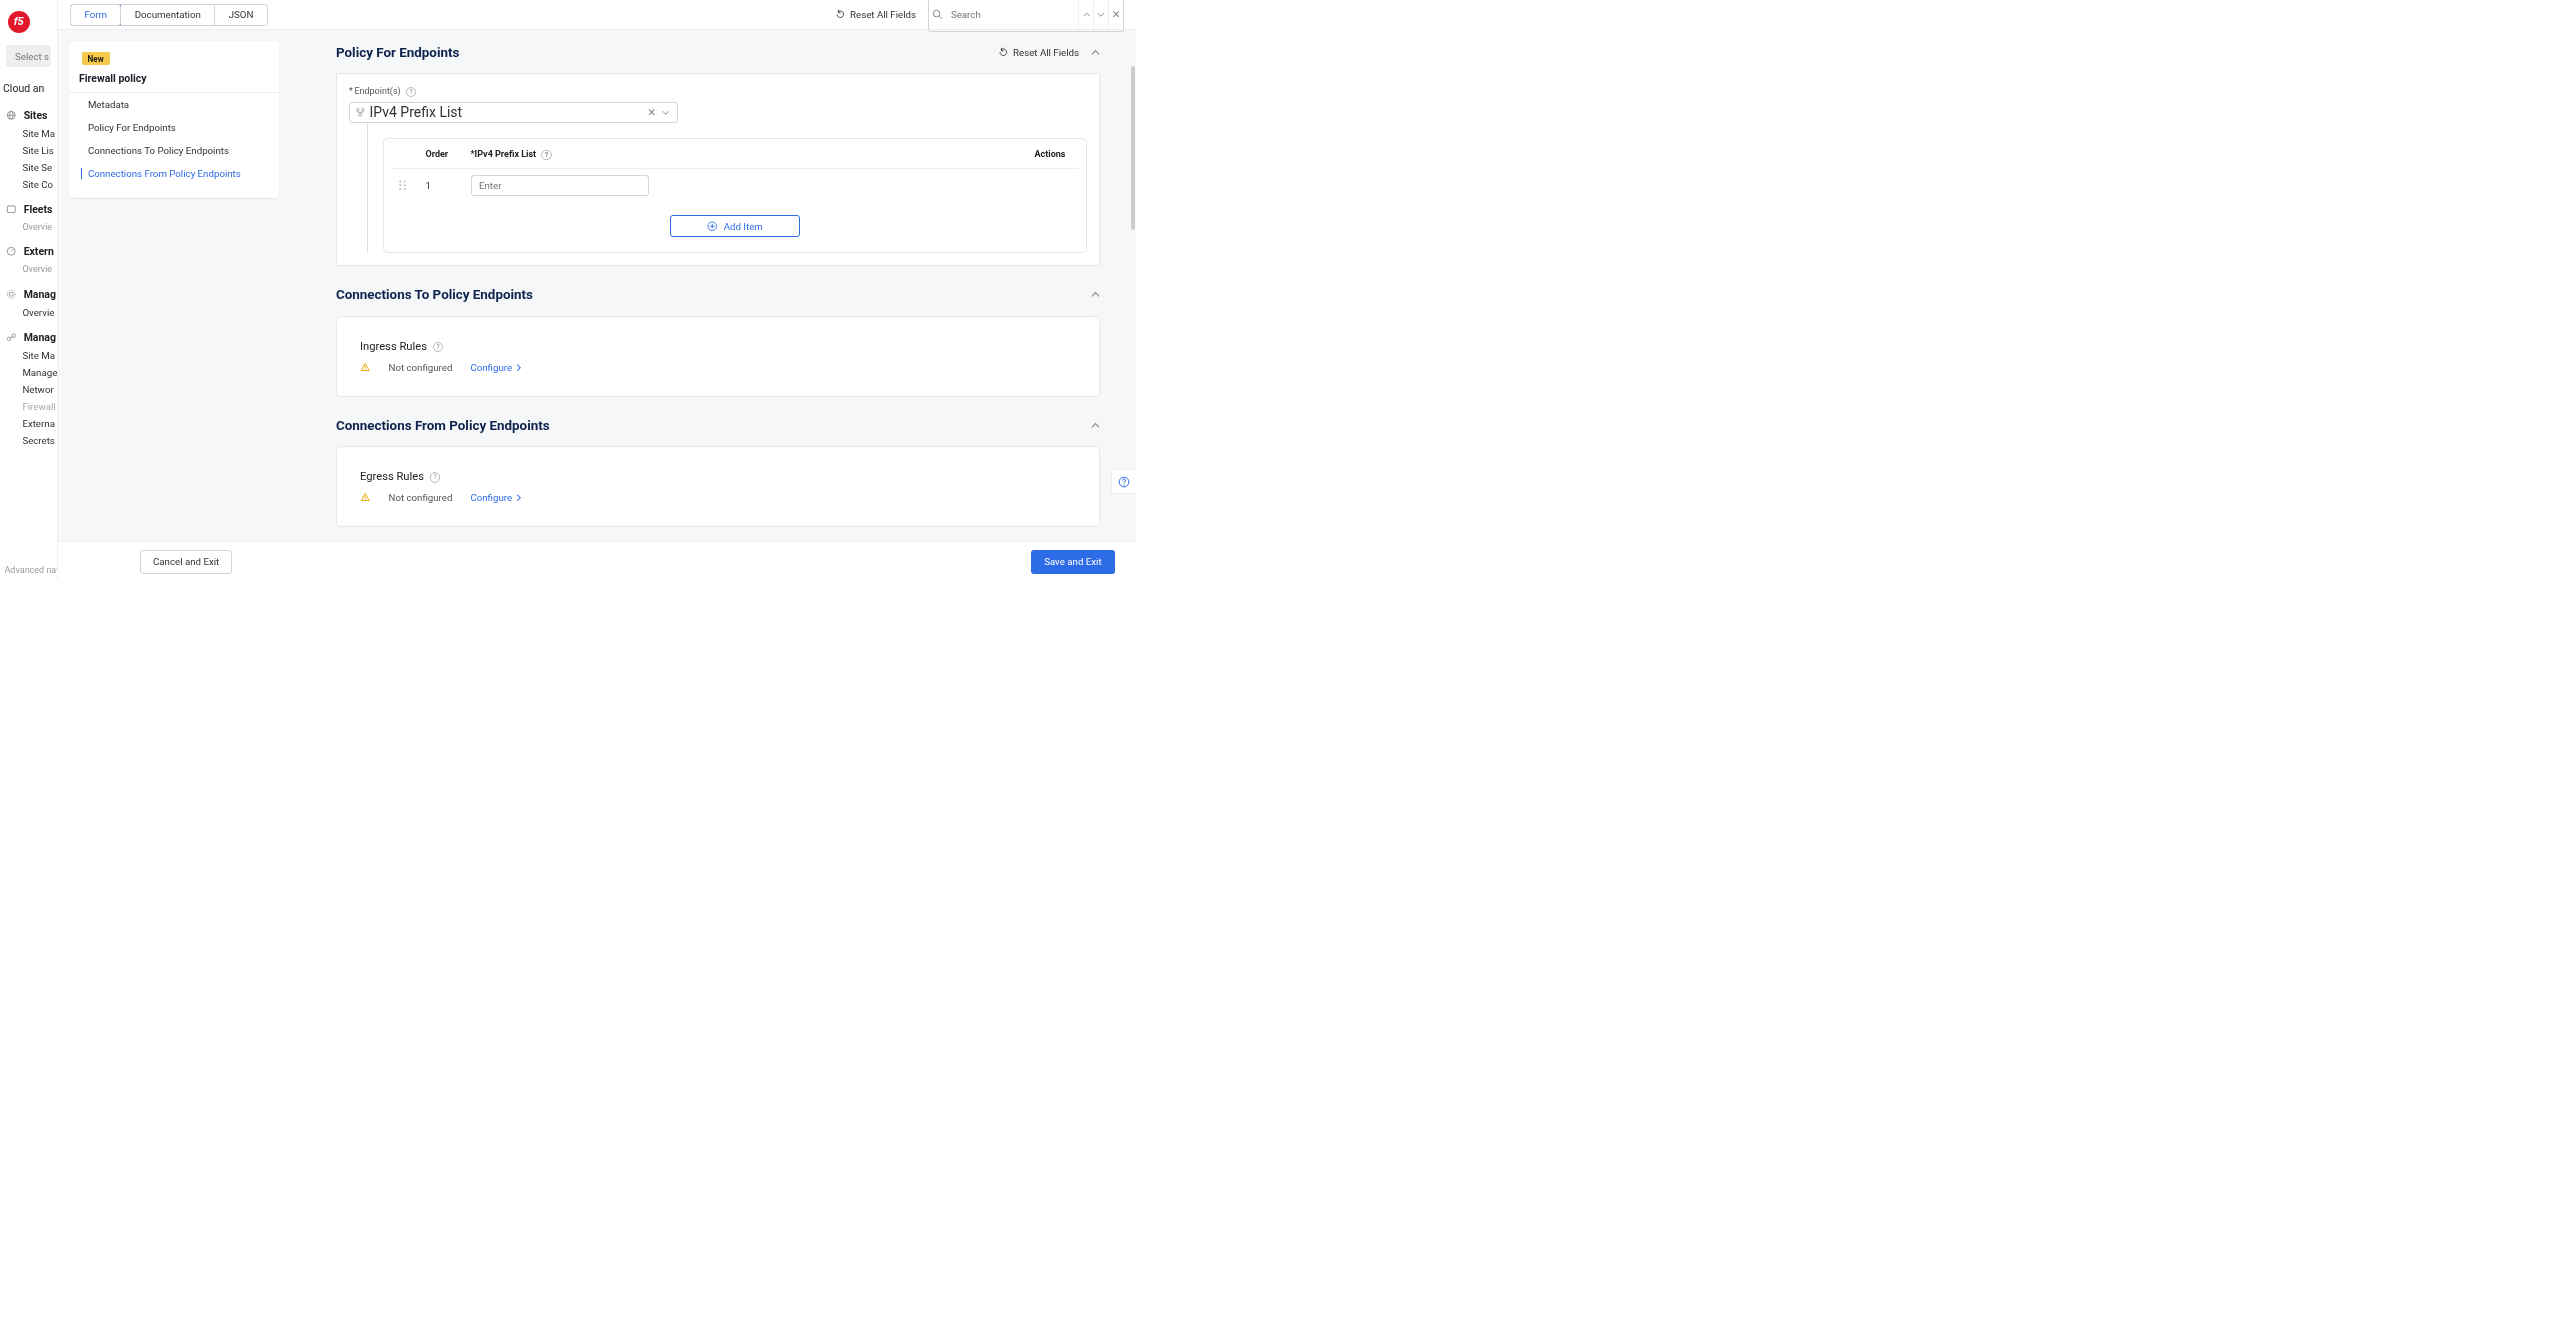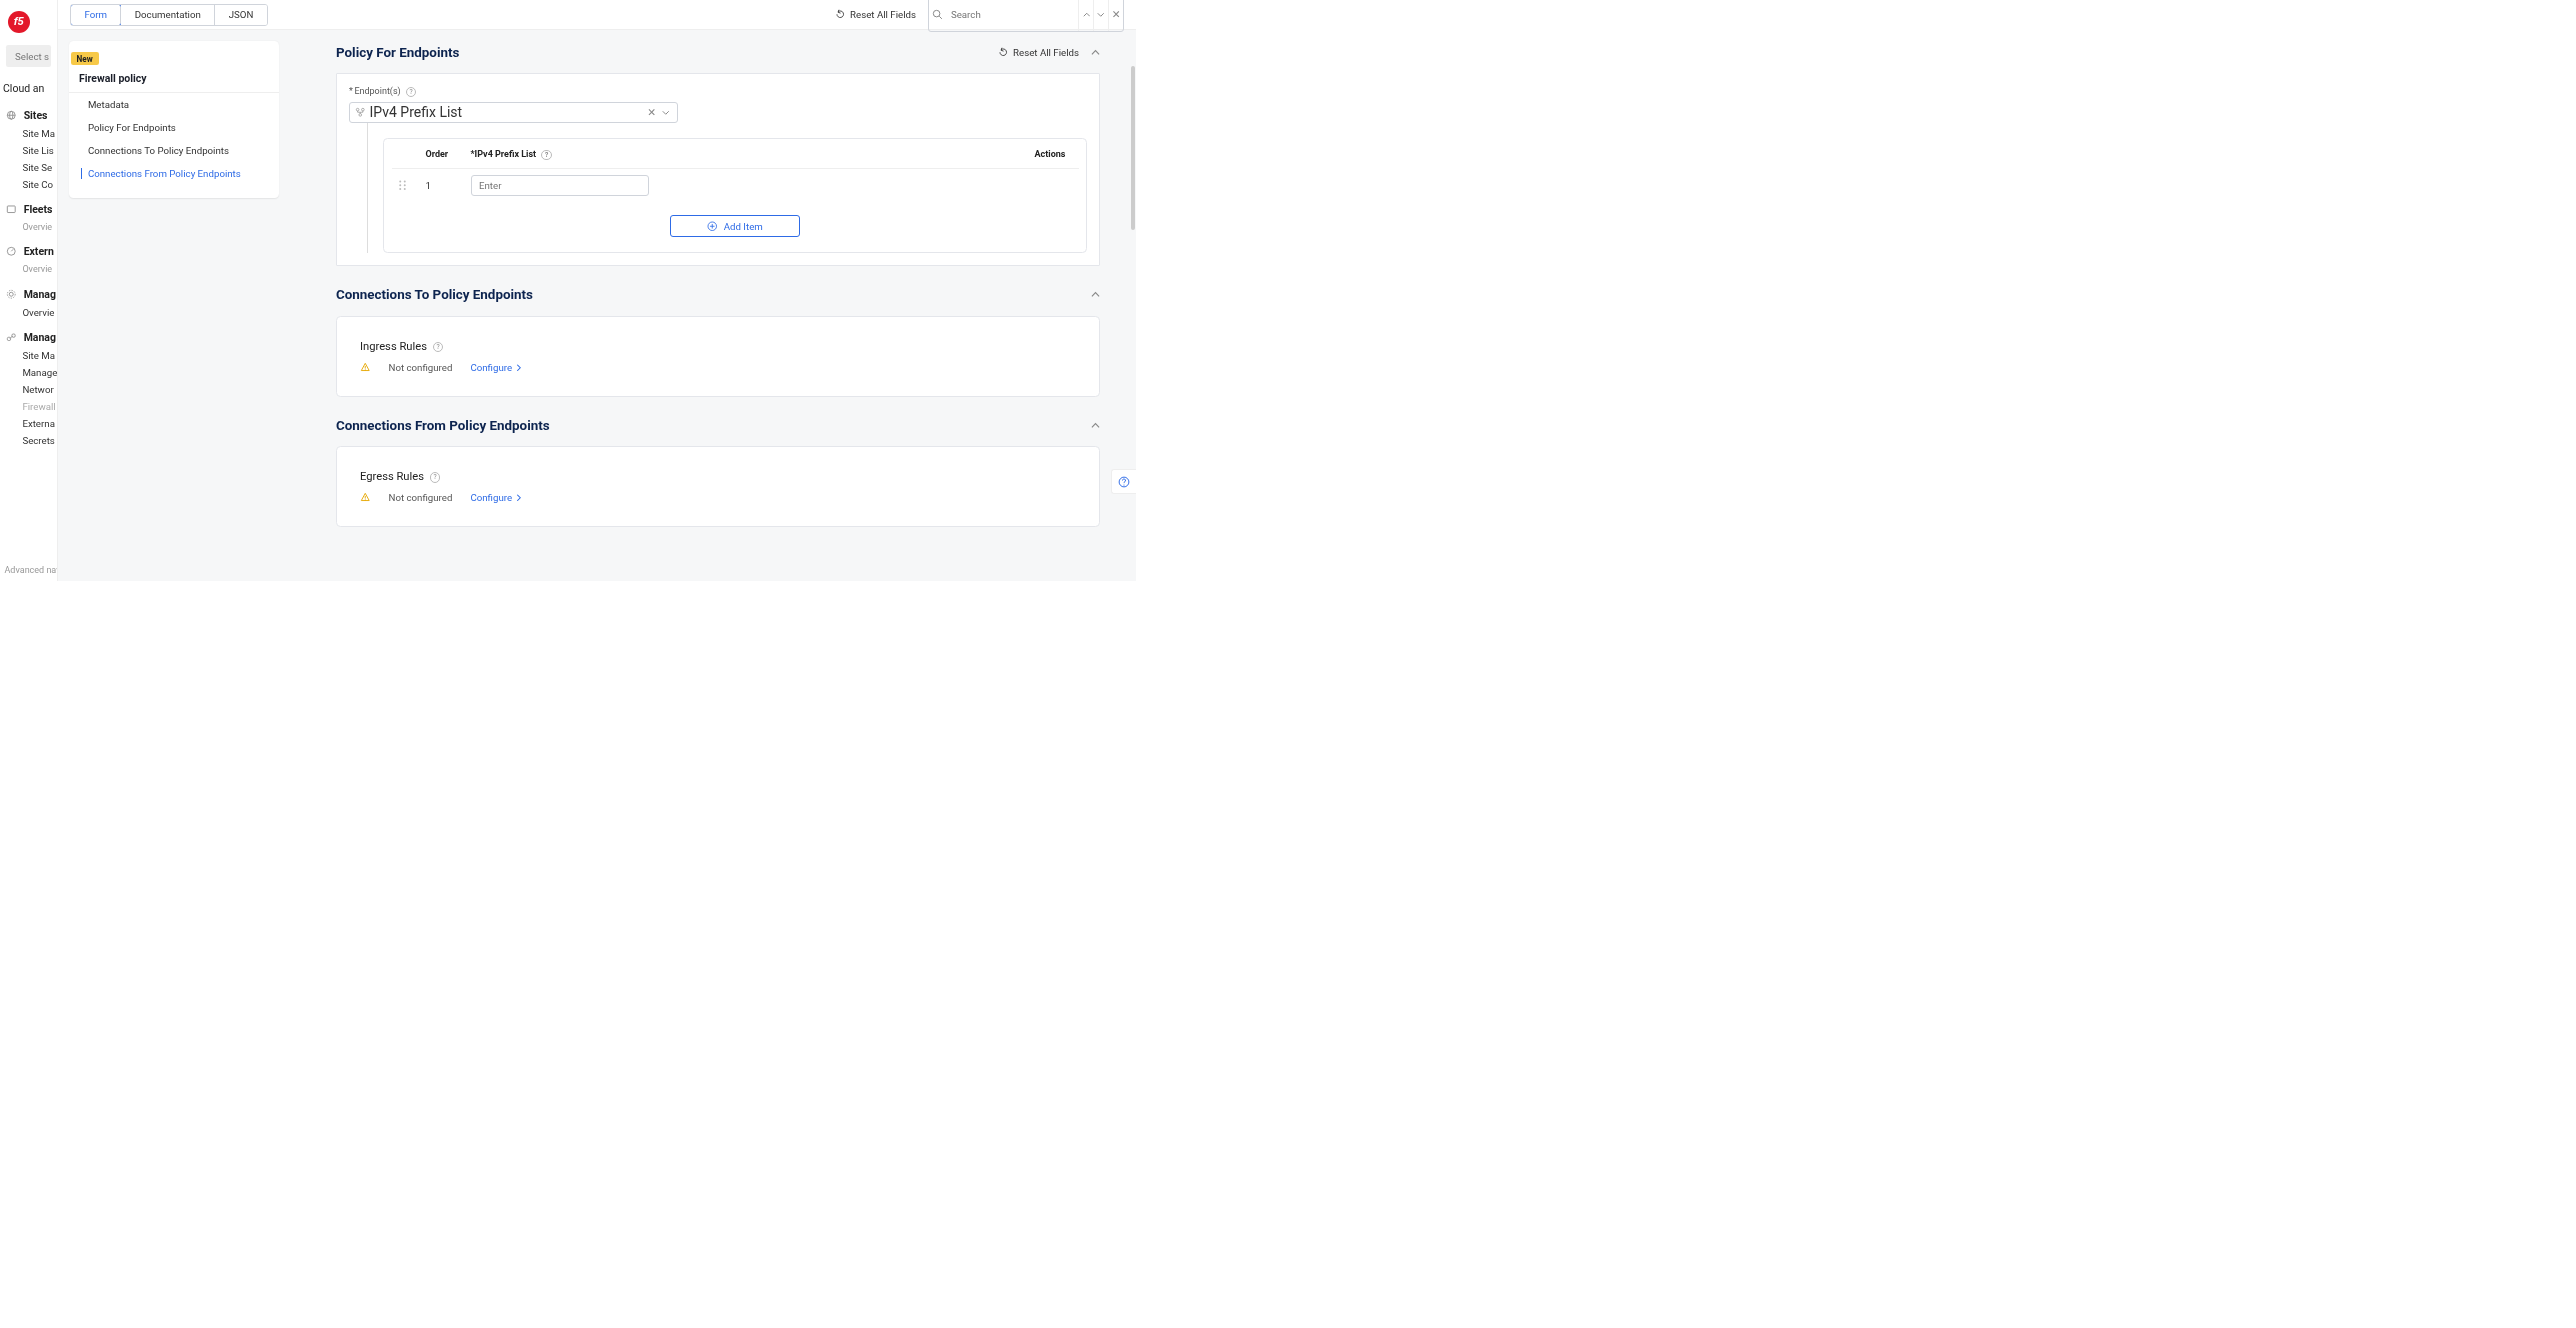--- a/index.html
+++ b/index.html
@@ -23,21 +23,21 @@
 .seg .active{color:#2e6be6;outline:0.7px solid #2e6be6;outline-offset:-0.7px;border-radius:2.2px}
 .spacer{flex:1}
 .reset-link{display:flex;align-items:center;gap:4.5px;color:#333;cursor:pointer;font-size:9.7px}
 .search-box{display:flex;align-items:center;border:0.7px solid #d0d4db;border-radius:3px;height:35px;width:196px}
 .search-box input{flex:1;border:none;outline:none;padding:0 4.5px;font-size:9.7px;background:transparent}
 .search-ico{width:19.4px;display:flex;align-items:center;justify-content:center;color:#888}
 .search-ctrl{width:16.4px;display:flex;align-items:center;justify-content:center;color:#888;cursor:pointer;border-left:0.7px solid #eee;height:100%}
 .body{flex:1;display:flex;overflow:hidden}
 .nav-col{width:221px;flex:none;padding:10.5px 0 0 10.5px}
 .nav-card{background:#fff;border-radius:4.5px;box-shadow:0 0.7px 1.5px rgba(0,0,0,.08);padding:10.5px 0 13.4px}
-.badge{background:#f7c948;color:#222;font-size:8.2px;font-weight:700;padding:1.5px 6px;border-radius:2.2px;margin-left:2px}
+.badge{background:#f7c948;color:#222;font-size:8.2px;font-weight:700;padding:1.5px 6px;border-radius:2.2px;margin-left:13px}
 .nav-title{font-weight:700;font-size:10.5px;margin:7.5px 10.5px 7.5px 10.5px;color:#1b1f2a}
 .nav-card hr{border:none;border-top:0.7px solid #eee}
 .nav-item{font-size:9.7px;color:#333;padding:6px 10.5px 6px 19.4px;cursor:pointer}
 .nav-item.active{color:#2e6be6;position:relative}
 .nav-item.active::before{content:"";position:absolute;left:12px;top:6px;bottom:6px;width:1.5px;background:#2e6be6}
 .main-col{flex:1;overflow:auto;padding:15px 36px 0 57px}
 .section-head{display:flex;align-items:center;margin-bottom:13.4px}
 .section-head h2{font-size:13.4px;font-weight:700;color:#0d244f;flex:1}
 .reset2{display:flex;align-items:center;gap:4.5px;color:#333;font-size:9.7px;cursor:pointer;margin-right:12px}
 .chev{color:#888;cursor:pointer}
@@ -347,20 +347,24 @@
               <svg width="7.5" height="7.5" viewBox="0 0 10 10">
                   <path d="M3 1l4 4-4 4" fill="none" stroke="#2e6be6" stroke-width="1.4"></path>
                 </svg>
             </span>
           </div>
         </div>
 
       </div>
     </div>
 
+    <div class="footer">
+      <button class="btn-ghost">Cancel and Exit</button>
+      <button class="btn-primary">Save and Exit</button>
+    </div>
 
     <div class="scroll-ind">
       <div class="scroll-thumb"></div>
     </div>
     <div class="help-fab">
       <svg width="12" height="12" viewBox="0 0 16 16">
           <circle cx="8" cy="8" r="6.5" fill="none" stroke="#2e6be6" stroke-width="1.3"></circle>
           <path d="M6 6a2 2 0 1 1 3 1.7c-.6.4-1 .8-1 1.8" fill="none" stroke="#2e6be6" stroke-width="1.3"></path>
           <circle cx="8" cy="12" r="0.8" fill="#2e6be6"></circle>
         </svg>

